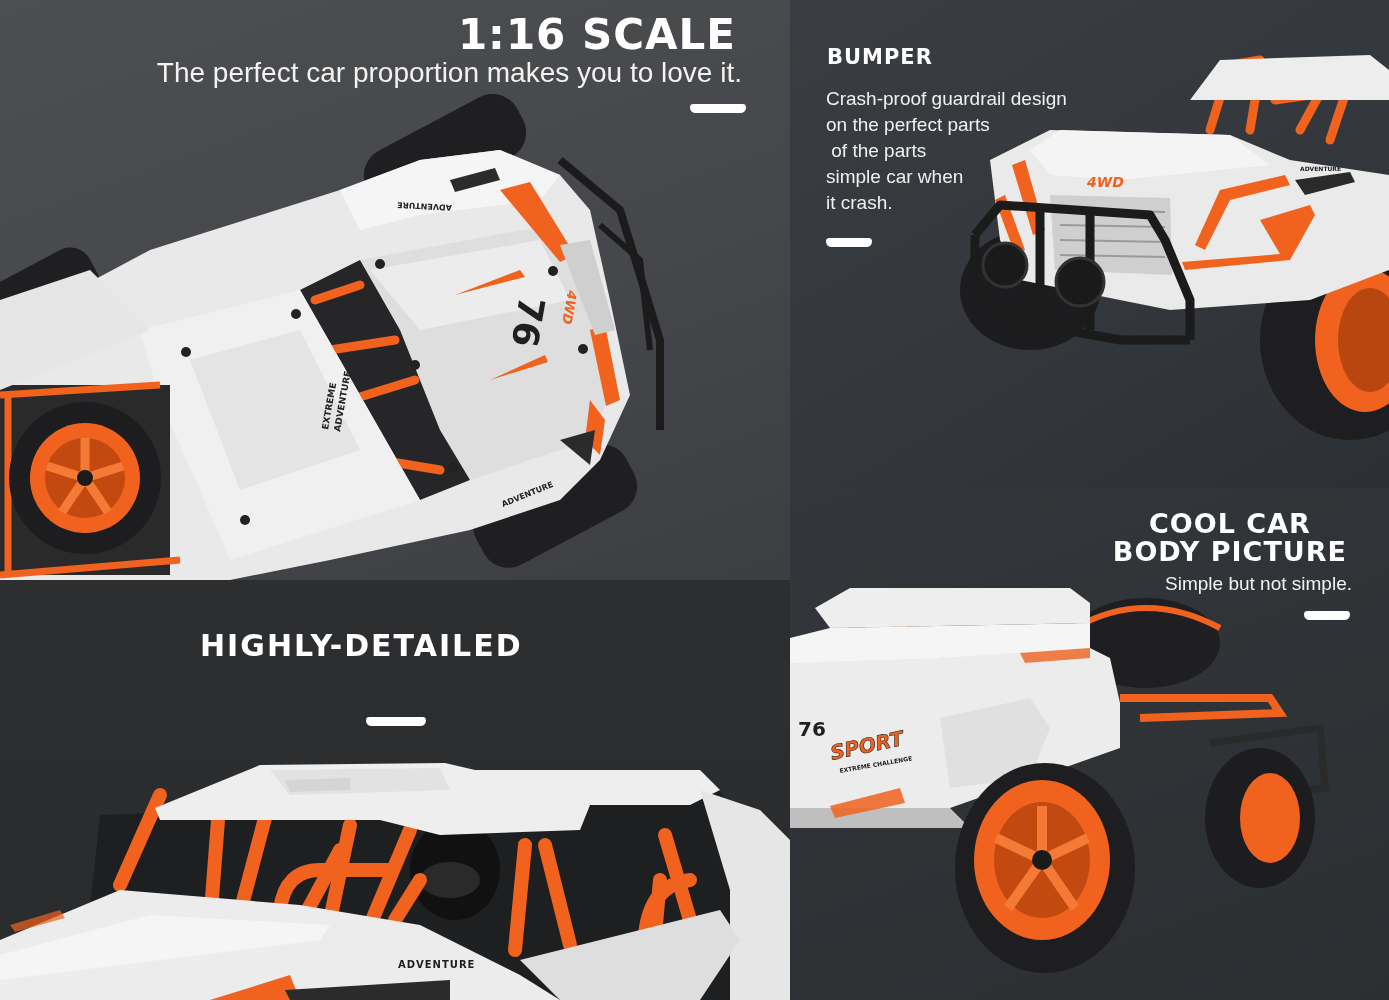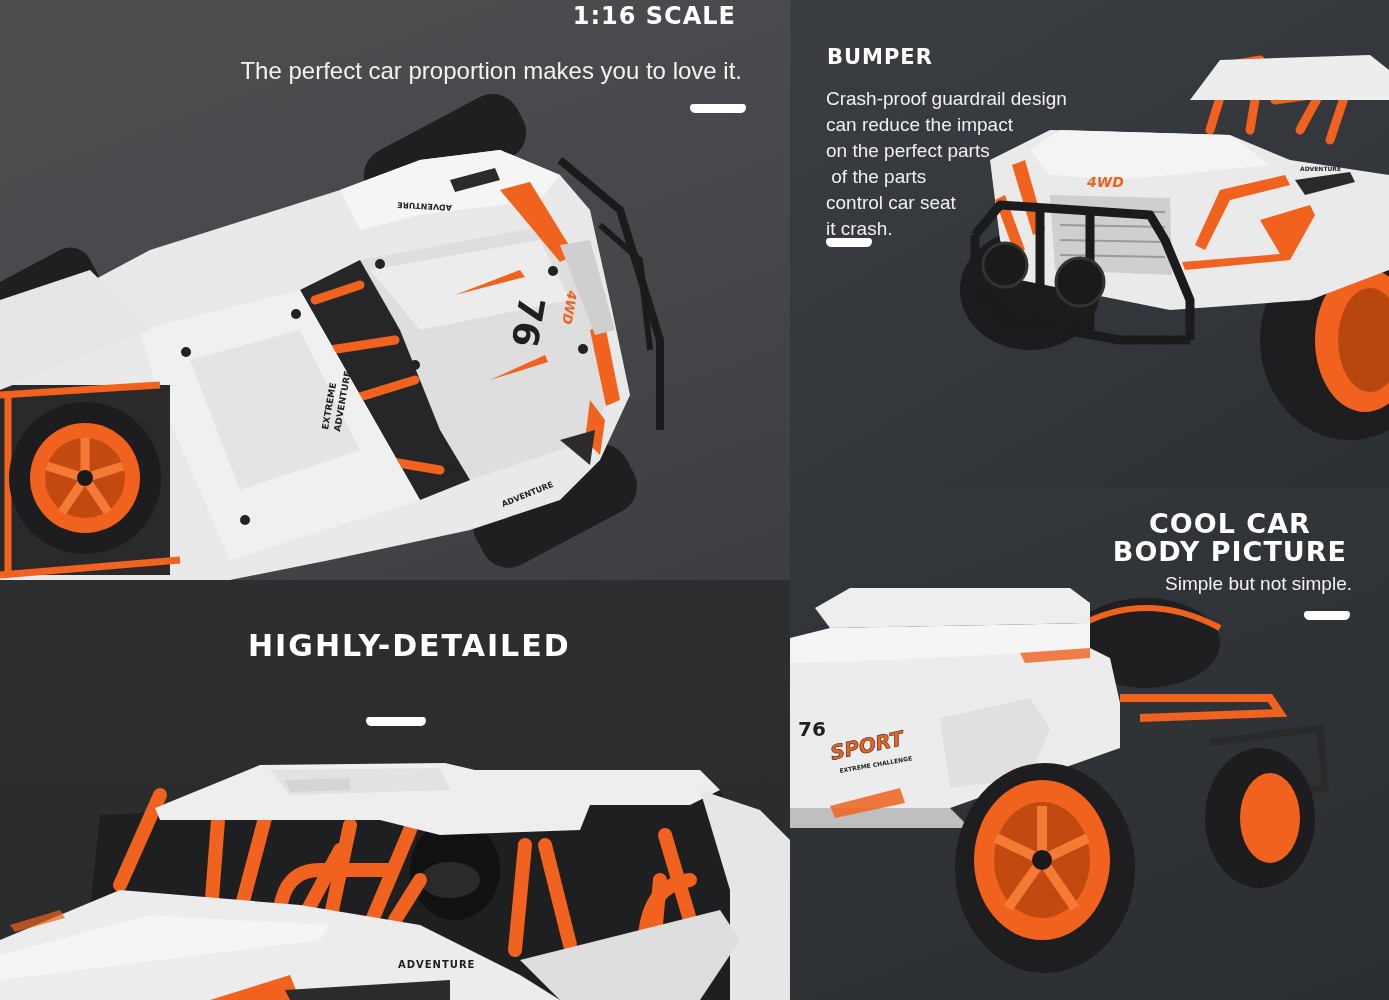--- a/index.html
+++ b/index.html
@@ -90,22 +90,22 @@
         <circle cx="296" cy="314" r="5"></circle>
     </g>
 
     <text x="0" y="0" transform="translate(452,205) rotate(183)" fill="#222" font-family="DejaVu Sans" font-weight="bold" font-size="8">ADVENTURE</text>
     <text x="0" y="0" transform="translate(328,430) rotate(-80)" fill="#222" font-family="DejaVu Sans" font-weight="bold" font-size="9">EXTREME</text>
     <text x="0" y="0" transform="translate(340,432) rotate(-80)" fill="#222" font-family="DejaVu Sans" font-weight="bold" font-size="9">ADVENTURE</text>
     <text x="0" y="0" transform="translate(520,295) rotate(100)" fill="#1f1f1f" font-family="DejaVu Sans" font-weight="900" font-size="36">76</text>
     <text x="0" y="0" transform="translate(568,290) rotate(100)" fill="#f0621e" font-family="DejaVu Sans" font-weight="900" font-size="13" font-style="italic">4WD</text>
     <text x="0" y="0" transform="translate(503,507) rotate(-22)" fill="#222" font-family="DejaVu Sans" font-weight="bold" font-size="8">ADVENTURE</text>
   </svg>
-  <h1 class="heading" style="right:54px;top:2px;font-size:24px;">1:16 SCALE</h1>
-  <p class="sub" style="right:48px;top:57px;font-size:24px;">The perfect car proportion makes you to love it.</p>
+  <h1 class="heading" style="right:54px;top:10px;font-size:42px;">1:16 SCALE</h1>
+  <p class="sub" style="right:48px;top:57px;font-size:28px;">The perfect car proportion makes you to love it.</p>
   <div class="dash" style="left:690px;top:104px;width:56px;"></div>
 </div>
 
 <div class="panel" id="p2">
   <svg width="599" height="488" viewBox="0 0 599 488">
 
     <g stroke="#f0621e" stroke-width="9" fill="none" stroke-linecap="round">
       <path d="M420,130 L440,65 L470,60"></path>
       <path d="M460,130 L470,70"></path>
       <path d="M510,130 L540,75"></path>
@@ -146,24 +146,23 @@
       <path d="M300,215 L300,330"></path>
     </g>
     <circle cx="215" cy="265" r="22" fill="#1a1a1a" stroke="#333" stroke-width="3"></circle>
     <circle cx="290" cy="282" r="24" fill="#1a1a1a" stroke="#333" stroke-width="3"></circle>
     <text x="297" y="187" fill="#f0621e" font-family="DejaVu Sans" font-weight="900" font-style="italic" font-size="14">4WD</text>
     <text x="510" y="171" fill="#222" font-family="DejaVu Sans" font-weight="bold" font-size="6">ADVENTURE</text>
   </svg>
   <h1 class="heading" style="left:37px;top:45px;font-size:21px;">BUMPER</h1>
   <div class="body-text">
     <div>Crash-proof guardrail design</div>
-    <div>can reduce the impact</div>
     <div>on the perfect parts</div>
     <div style="white-space:pre;"> of the parts</div>
-    <div>control car seat</div>
+    <div>simple car when</div>
     <div>it crash.</div>
   </div>
   <div class="dash" style="left:36px;top:238px;width:46px;"></div>
 </div>
 
 <div class="panel" id="p3">
   <svg width="599" height="512" viewBox="0 0 599 512">
 
     <ellipse cx="355" cy="155" rx="75" ry="45" fill="#1f1f21"></ellipse>
     <path d="M285,140 Q355,100 430,140" stroke="#f0621e" stroke-width="6" fill="none"></path>
@@ -247,15 +246,15 @@
 
     <polygon points="0,360 120,310 300,325 420,345 520,395 560,420 0,420" fill="#ececec"></polygon>
     <polygon points="0,375 150,335 330,345 320,360 0,400" fill="#f5f5f5"></polygon>
     <polygon points="520,380 640,350 720,330 740,360 700,420 560,420" fill="#dedede"></polygon>
 
     <polygon points="210,420 290,395 300,420" fill="#f0621e"></polygon>
     <polygon points="10,345 60,330 65,338 15,352" fill="#f0621e" opacity="0.7"></polygon>
     <polygon points="285,410 450,400 450,420 290,420" fill="#2b2b2b"></polygon>
     <text x="398" y="388" fill="#1d1d1d" font-family="DejaVu Sans" font-weight="900" font-size="10" letter-spacing="1">ADVENTURE</text>
   </svg>
-  <h1 class="heading" style="left:200px;top:48px;font-size:30px;letter-spacing:2px;margin-left:48px;">HIGHLY-DETAILED</h1>
+  <h1 class="heading" style="left:200px;top:48px;font-size:30px;letter-spacing:2px;">HIGHLY-DETAILED</h1>
   <div class="dash" style="left:366px;top:137px;width:60px;"></div>
 </div>
 
 </body></html>

